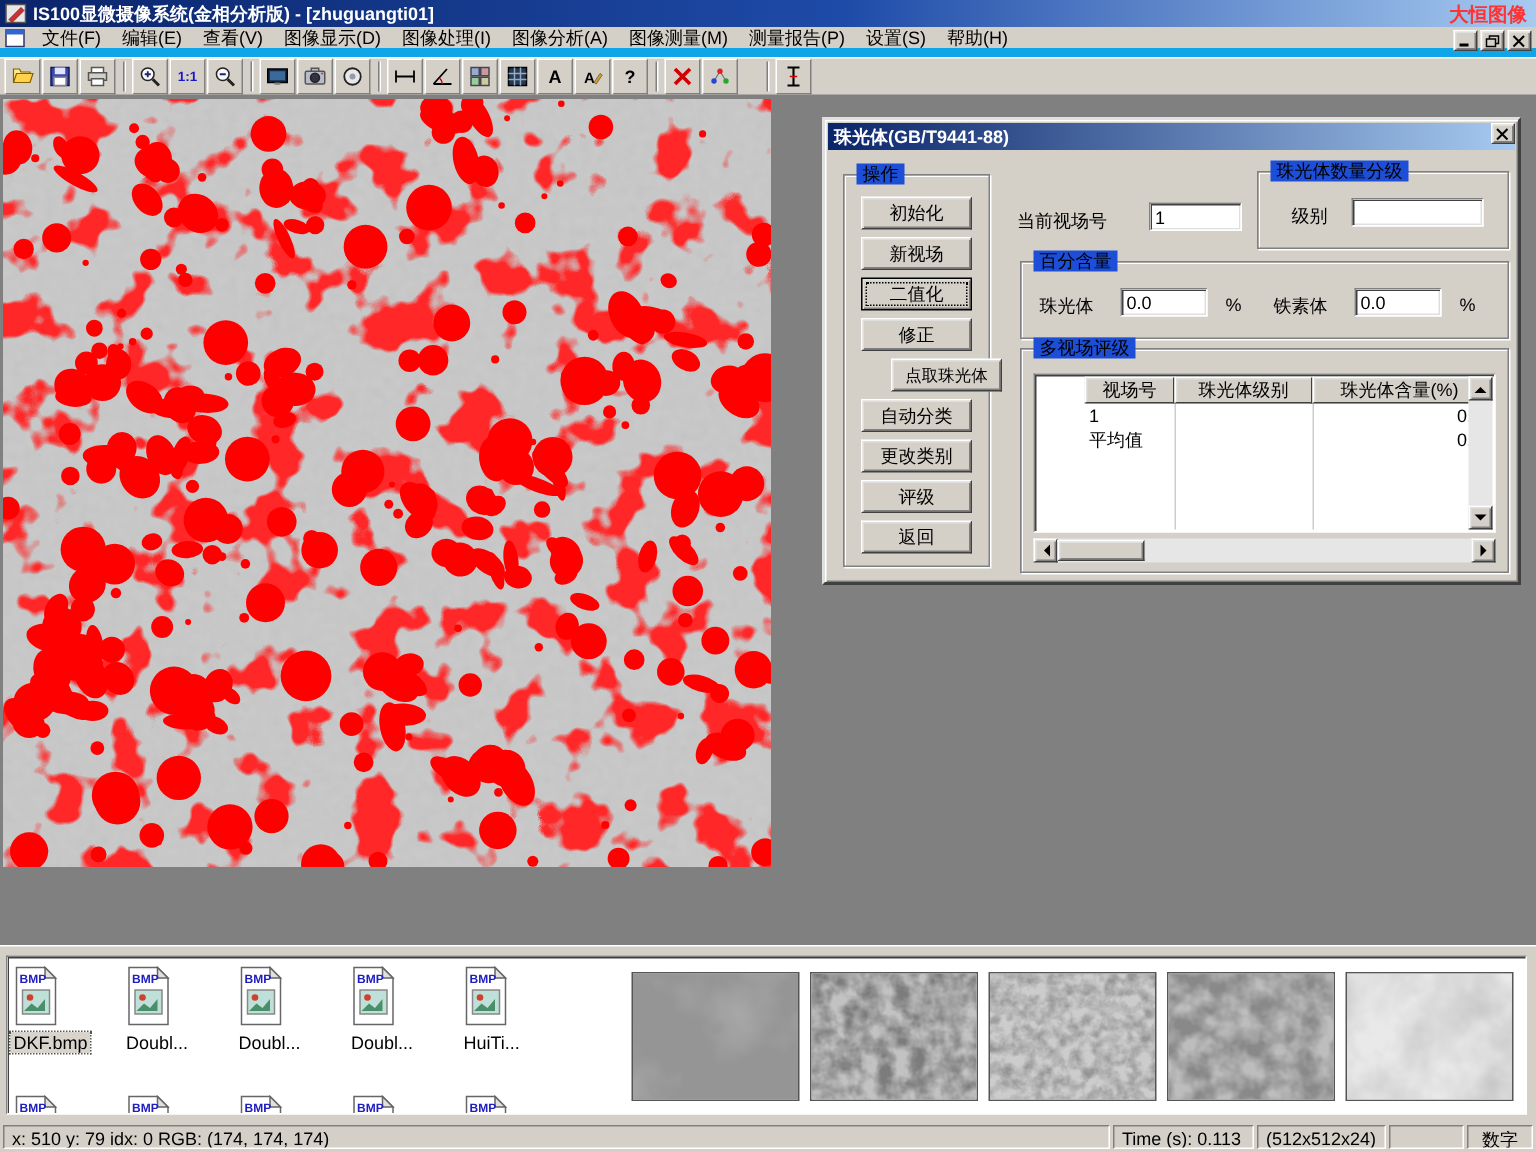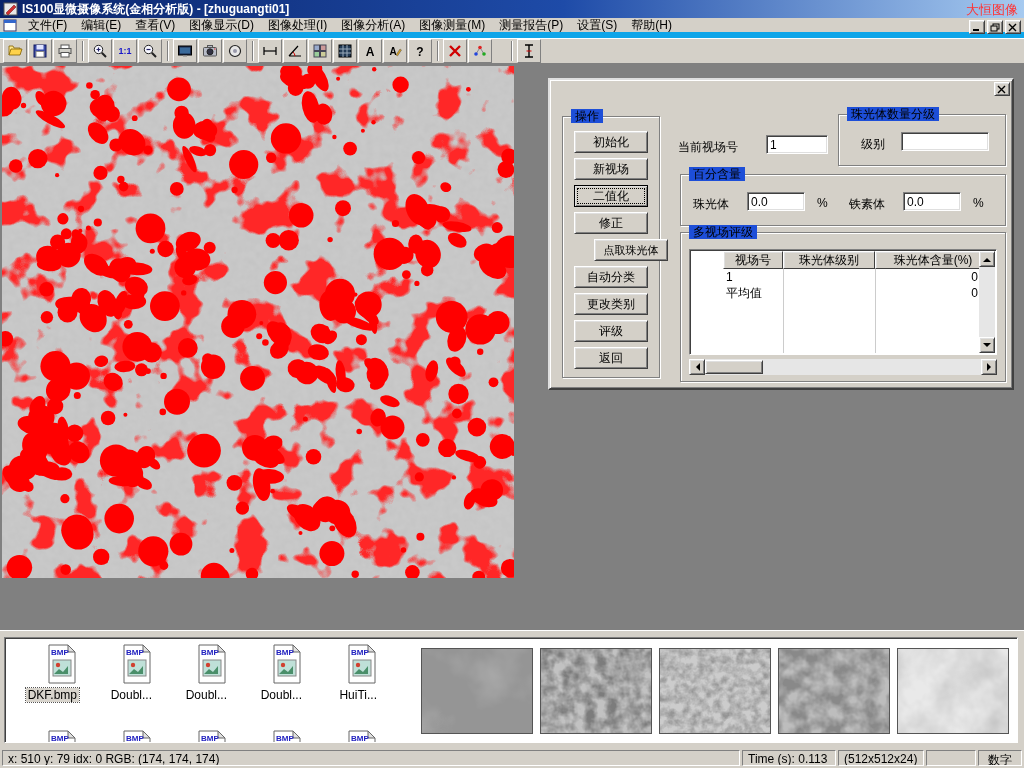--- a/index.html
+++ b/index.html
@@ -11,21 +11,21 @@
   .raised{border:1px solid;border-color:#ffffff #404040 #404040 #ffffff;
           box-shadow:inset 1px 1px 0 #dfdfdf, inset -1px -1px 0 #808080;background:#d4d0c8;}
   .window-raised{border:2px solid;border-color:#dfdfdf #404040 #404040 #dfdfdf;
           box-shadow:inset 1px 1px 0 #fff, inset -1px -1px 0 #808080;}
 
   
   .titlebar{position:absolute;left:0;top:0;width:1024px;height:18px;
     background:linear-gradient(90deg,#0a246a 0%,#1e4ba8 55%,#a6caf0 100%);
     display:flex;align-items:center;color:#fff;font-weight:bold;padding-left:3px;}
   .titlebar .ttext{margin-left:4px;font-size:12px;white-space:nowrap;}
-  .watermark{position:absolute;right:6px;top:1px;color:#ff3333;font-weight:normal;font-size:13px;}
+  .watermark{position:absolute;right:6px;top:1px;color:#ff3333;font-weight:bold;font-size:13px;}
   .menubar{position:absolute;left:0;top:18px;width:1024px;height:20px;background:#d4d0c8;
     display:flex;align-items:center;border-bottom:6px solid #0ea5e9;padding-left:3px;}
   .menu-item{padding:2px 7px;white-space:nowrap;}
   .mdi-group{position:absolute;right:3px;top:20px;display:flex;gap:2px;}
   .mdi-btn{width:16px;height:14px;display:flex;align-items:center;justify-content:center;}
   .toolbar{position:absolute;left:0;top:38px;width:1024px;height:26px;background:#d4d0c8;
     display:flex;align-items:center;padding-left:3px;border-bottom:1px solid #808080;
     box-shadow:inset 0 1px 0 #fff;}
   .tbtn{width:24px;height:24px;display:flex;align-items:center;justify-content:center;
     border:1px solid;border-color:#fff #808080 #808080 #fff;background:#d4d0c8;margin-right:1px;}
@@ -72,21 +72,21 @@
   .tri.left{border-right-color:#000;margin-left:-3px;}
   .tri.right{border-left-color:#000;margin-right:-3px;}
   .tri.up{border-bottom-color:#000;margin-top:-3px;}
   .tri.down{border-top-color:#000;margin-bottom:-3px;}
 
   
   .bottom-panel{position:absolute;left:0;top:630px;width:1024px;height:118px;background:#d4d0c8;
     border-top:1px solid #fff;}
   .filepane{position:absolute;left:4px;top:6px;width:1014px;height:106px;background:#fff;overflow:hidden;
     border:1px solid;border-color:#808080 #fff #fff #808080;box-shadow:inset 1px 1px 0 #404040;}
-  .ficell{position:absolute;width:72px;text-align:right;}
+  .ficell{position:absolute;width:72px;text-align:left;}
   .flabel{font-size:12px;display:inline-block;padding:0 2px;margin-top:1px;white-space:nowrap;}
   .flabel.sel{background:#d8d4cc;outline:1px dotted #555;}
   .thumb{position:absolute;border:1px solid #555;}
 
   
   .statusbar{position:absolute;left:0;top:748px;width:1024px;height:20px;background:#d4d0c8;
     display:flex;align-items:center;padding:0 2px;gap:2px;}
   .scell{height:16px;border:1px solid;border-color:#808080 #fff #fff #808080;
     padding:1px 5px;white-space:nowrap;overflow:hidden;font-size:12px;background:#d4d0c8;}
 </style>
@@ -604,20 +604,23 @@
         <ellipse cx="426.2" cy="158.2" rx="14.4" ry="12.6" transform="rotate(73 406 173)"></ellipse>
         <ellipse cx="421.0" cy="180.5" rx="8.5" ry="9.2" transform="rotate(76 406 173)"></ellipse>
         <ellipse cx="413.9" cy="177.9" rx="7.5" ry="9.7" transform="rotate(2 406 173)"></ellipse>
         <ellipse cx="433.9" cy="308.5" rx="6.0" ry="10.9" transform="rotate(14 446 290)"></ellipse>
         <ellipse cx="459.4" cy="292.6" rx="12.4" ry="5.8" transform="rotate(44 446 290)"></ellipse>
         <ellipse cx="448.9" cy="271.1" rx="9.1" ry="13.0" transform="rotate(19 446 290)"></ellipse>
       </g>
   </svg>
 
   <div class="dialog window-raised">
+    <div class="dlg-title">
+      <span>珠光体(GB/T9441-88)</span>
+    </div>
     <div class="dlg-close raised">
       <svg width="10" height="9">
         <path d="M1 1l7 7M8 1L1 8" stroke="#000" stroke-width="1.4"></path>
       </svg>
     </div>
 
     <div class="group" style="left:12px;top:36px;width:98px;height:262px;">
       <span class="legend">操作</span>
       <button class="btn95" style="left:11px;top:14px;width:74px;height:22px;">初始化</button>
       <button class="btn95" style="left:11px;top:41px;width:74px;height:22px;">新视场</button>

